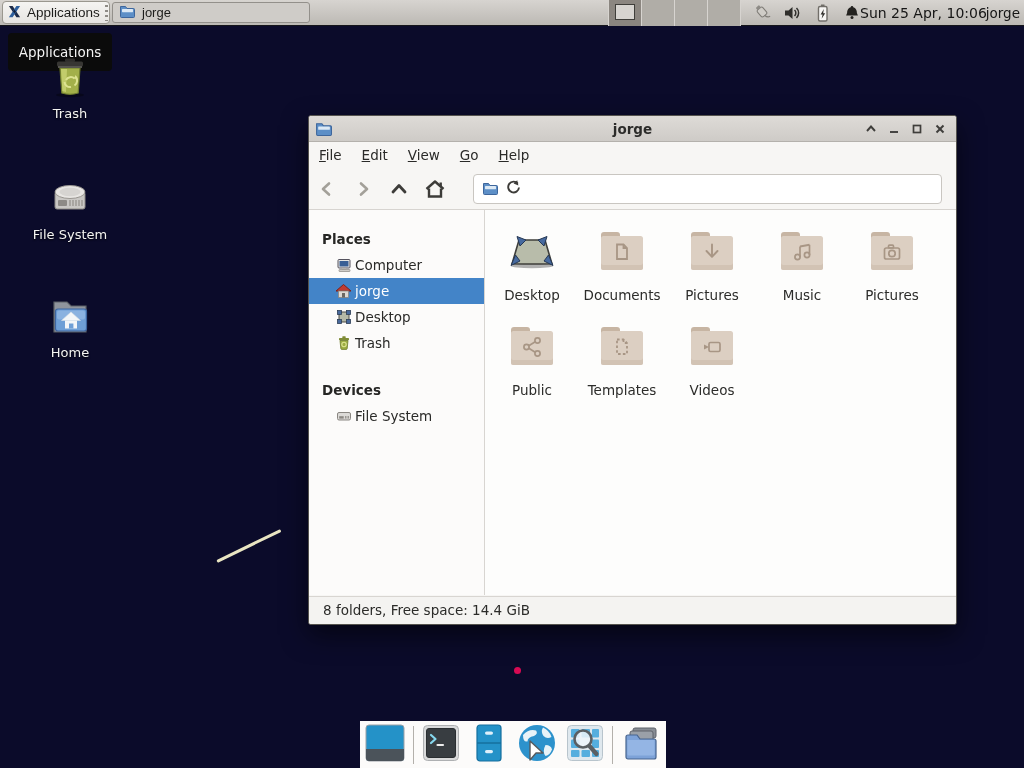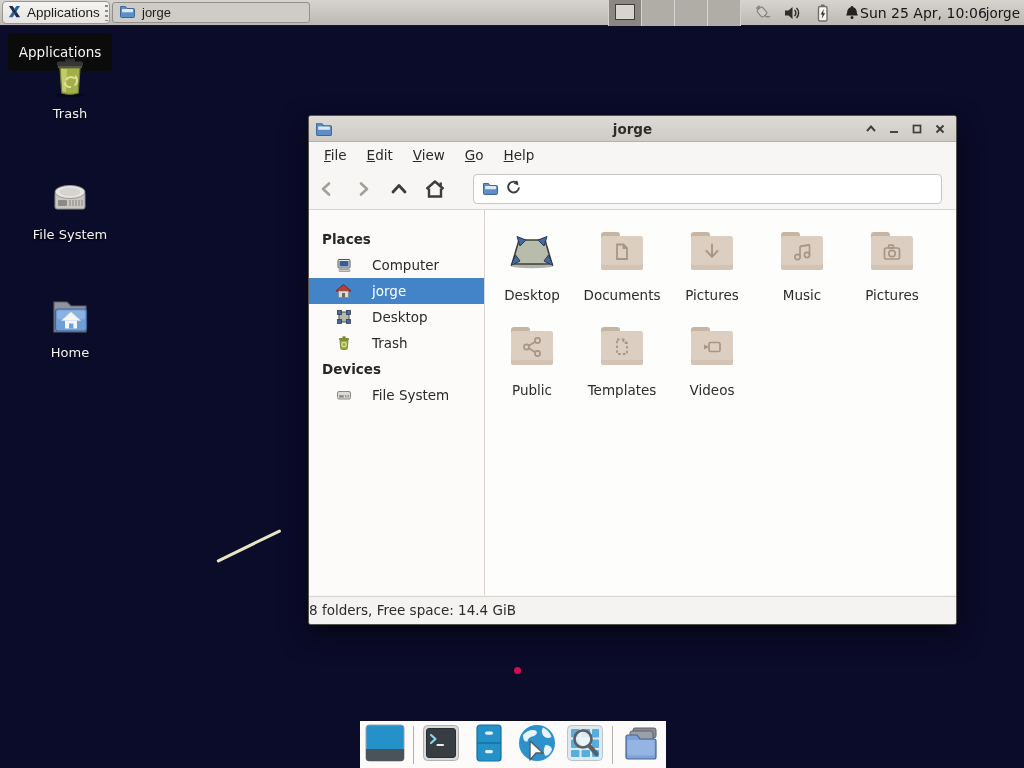--- a/index.html
+++ b/index.html
@@ -94,21 +94,21 @@
     border-bottom:1px solid #b4b1ac; border-radius:2px 2px 0 0;
     display:flex; align-items:center;
   }
   .titlebar .win-icon { position:absolute; left:6px; top:4px; }
   .title-text { width:100%; text-align:center; font-weight:bold; font-size:13.5px; color:#2c2c2a; }
   .win-controls { position:absolute; right:8px; top:0; height:26px; display:flex; align-items:center; gap:7px; }
   .win-btn { width:16px; height:16px; display:flex; align-items:center; justify-content:center; }
 
   .menubar {
     position:absolute; left:0; top:26px; right:0; height:27px;
-    background:#f7f6f4; display:flex; align-items:flex-end; padding-left:5px;
+    background:#f7f6f4; display:flex; align-items:flex-end; 
   }
   .menu-item {
     display:inline-block; padding:0 10px; line-height:27px; font-size:13.5px; color:#2a2a28;
   }
   .menu-item::first-letter { text-decoration:underline; }
 
   .toolbar {
     position:absolute; left:0; top:53px; right:0; height:41px;
     background:#f7f6f4; border-bottom:1px solid #d7d4d0;
     display:flex; align-items:center;
@@ -119,22 +119,22 @@
     background:#ffffff; border:1px solid #c9c6c1; border-radius:4px;
     display:flex; align-items:center; padding:0 8px; gap:7px;
   }
   .path-text { flex:1; font-size:13.5px; color:#1b1b1a; }
 
   .sidebar {
     position:absolute; left:0; top:94px; width:176px; bottom:29px;
     background:#fcfbfa; border-right:1px solid #d8d5d1; padding-top:4px;
   }
   .side-header { height:26px; line-height:26px; padding-left:13px; font-weight:bold; font-size:13.5px; color:#262624;margin-top:12px; }
-  .side-header.devices { margin-top:0; }
-  .side-row { height:26px; display:flex; align-items:center; gap:20px; padding-left:26px; font-size:13.5px; color:#2a2a28; }
+  .side-header.devices { margin-top:21px; }
+  .side-row { height:26px; display:flex; align-items:center; gap:3px; padding-left:26px; font-size:13.5px; color:#2a2a28; }
   .side-row.selected { background:#4384c8; color:#ffffff; }
   .side-row .sicon { width:17px; height:17px; display:flex; align-items:center; justify-content:center; }
 
   .files-area {
     position:absolute; left:176px; top:94px; right:0; bottom:29px;
     background:#fdfdfc;
   }
   .file-item { position:absolute; width:90px; text-align:center; }
   .file-item .fico { width:48px; height:48px; margin:0 auto; position:relative; }
   .file-item .flbl { margin-top:12px; font-size:13.5px; color:#2c2c2a; }
@@ -151,21 +151,21 @@
   .xfolder .bodyp {
     position:absolute; left:0; top:4px; width:42px; height:34px;
     background:#dccfc2; border-radius:2.5px;
     box-shadow:inset 0 -5px 0 #d2c3b4;
   }
   .xfolder svg { position:absolute; left:9px; top:8px; }
 
   .statusbar {
     position:absolute; left:0; right:0; bottom:0; height:28px;
     background:#f4f3f1; border-top:1px solid #d8d5d1;
-    line-height:27px; font-size:13.5px; color:#2b2b29;
+    line-height:27px; padding-left:14px; font-size:13.5px; color:#2b2b29;
     border-radius:0 0 2px 2px;
   }
 
   
   .debian-logo {
     position:absolute; left:447px; top:662px; height:46px;
     color:#ffffff; font-size:34px; letter-spacing:-0.5px;
     font-family:"DejaVu Serif","Liberation Serif",serif; font-weight:normal;
   }
   .debian-dot {

